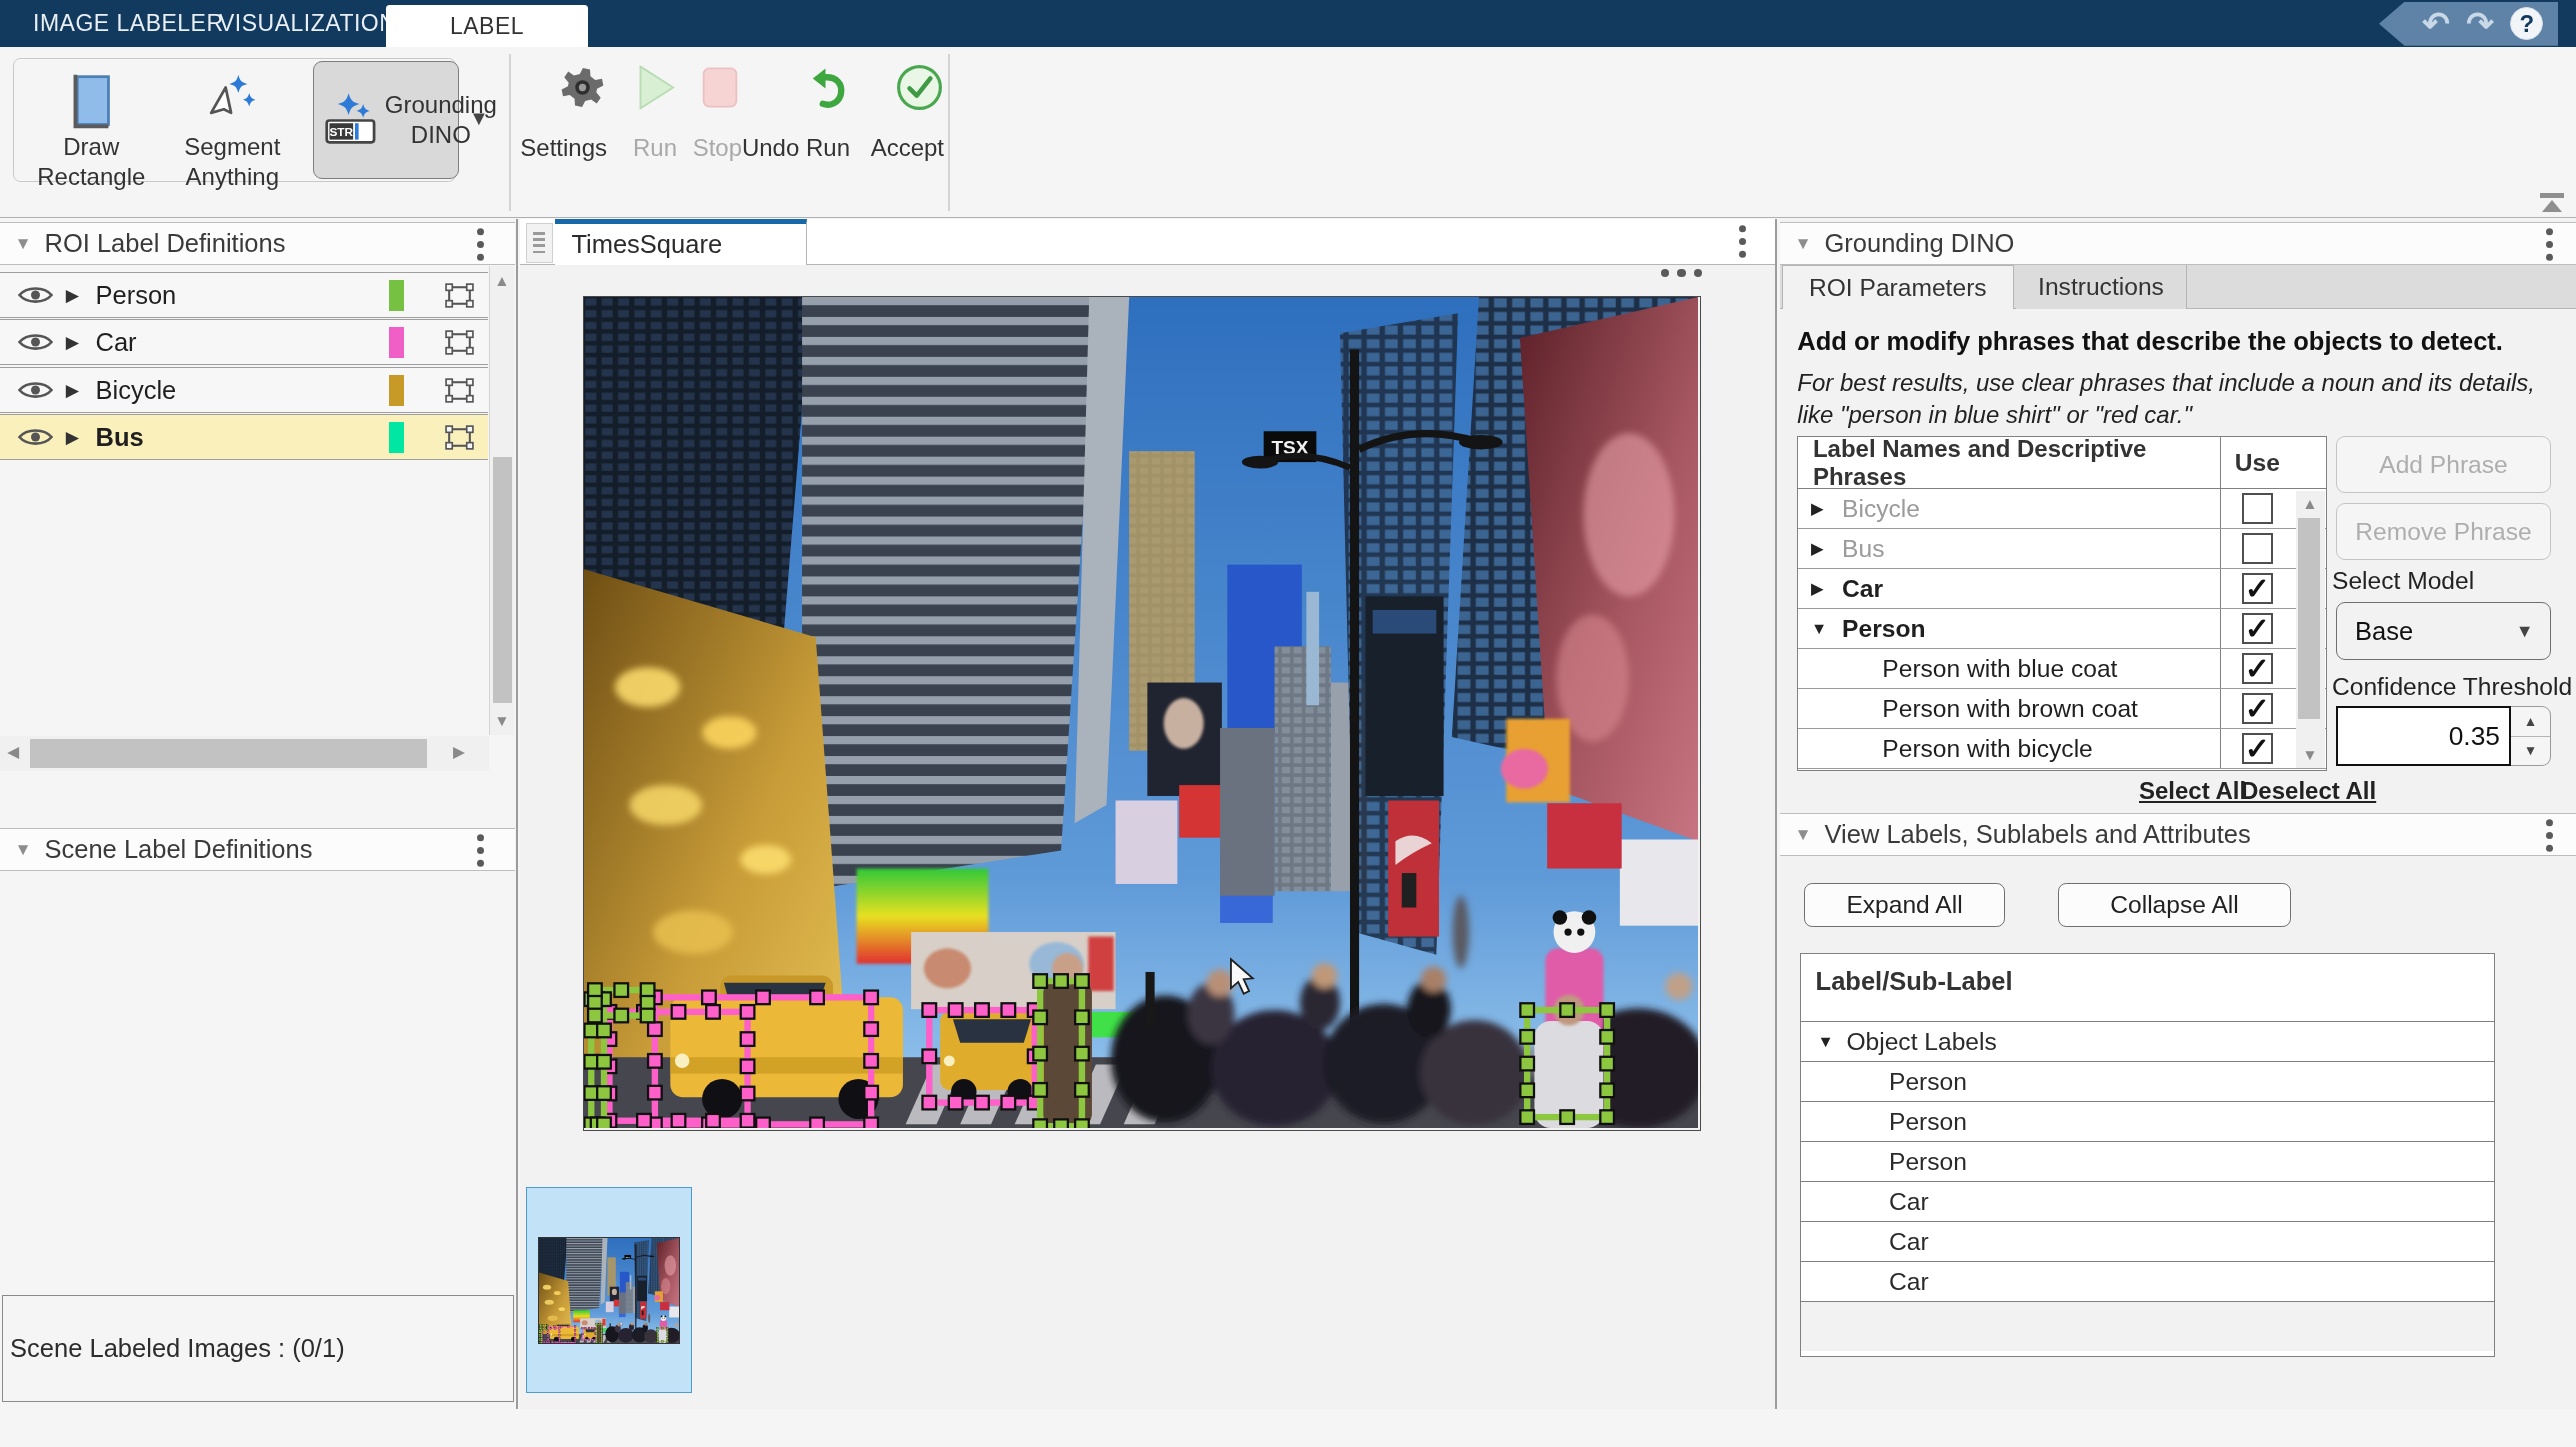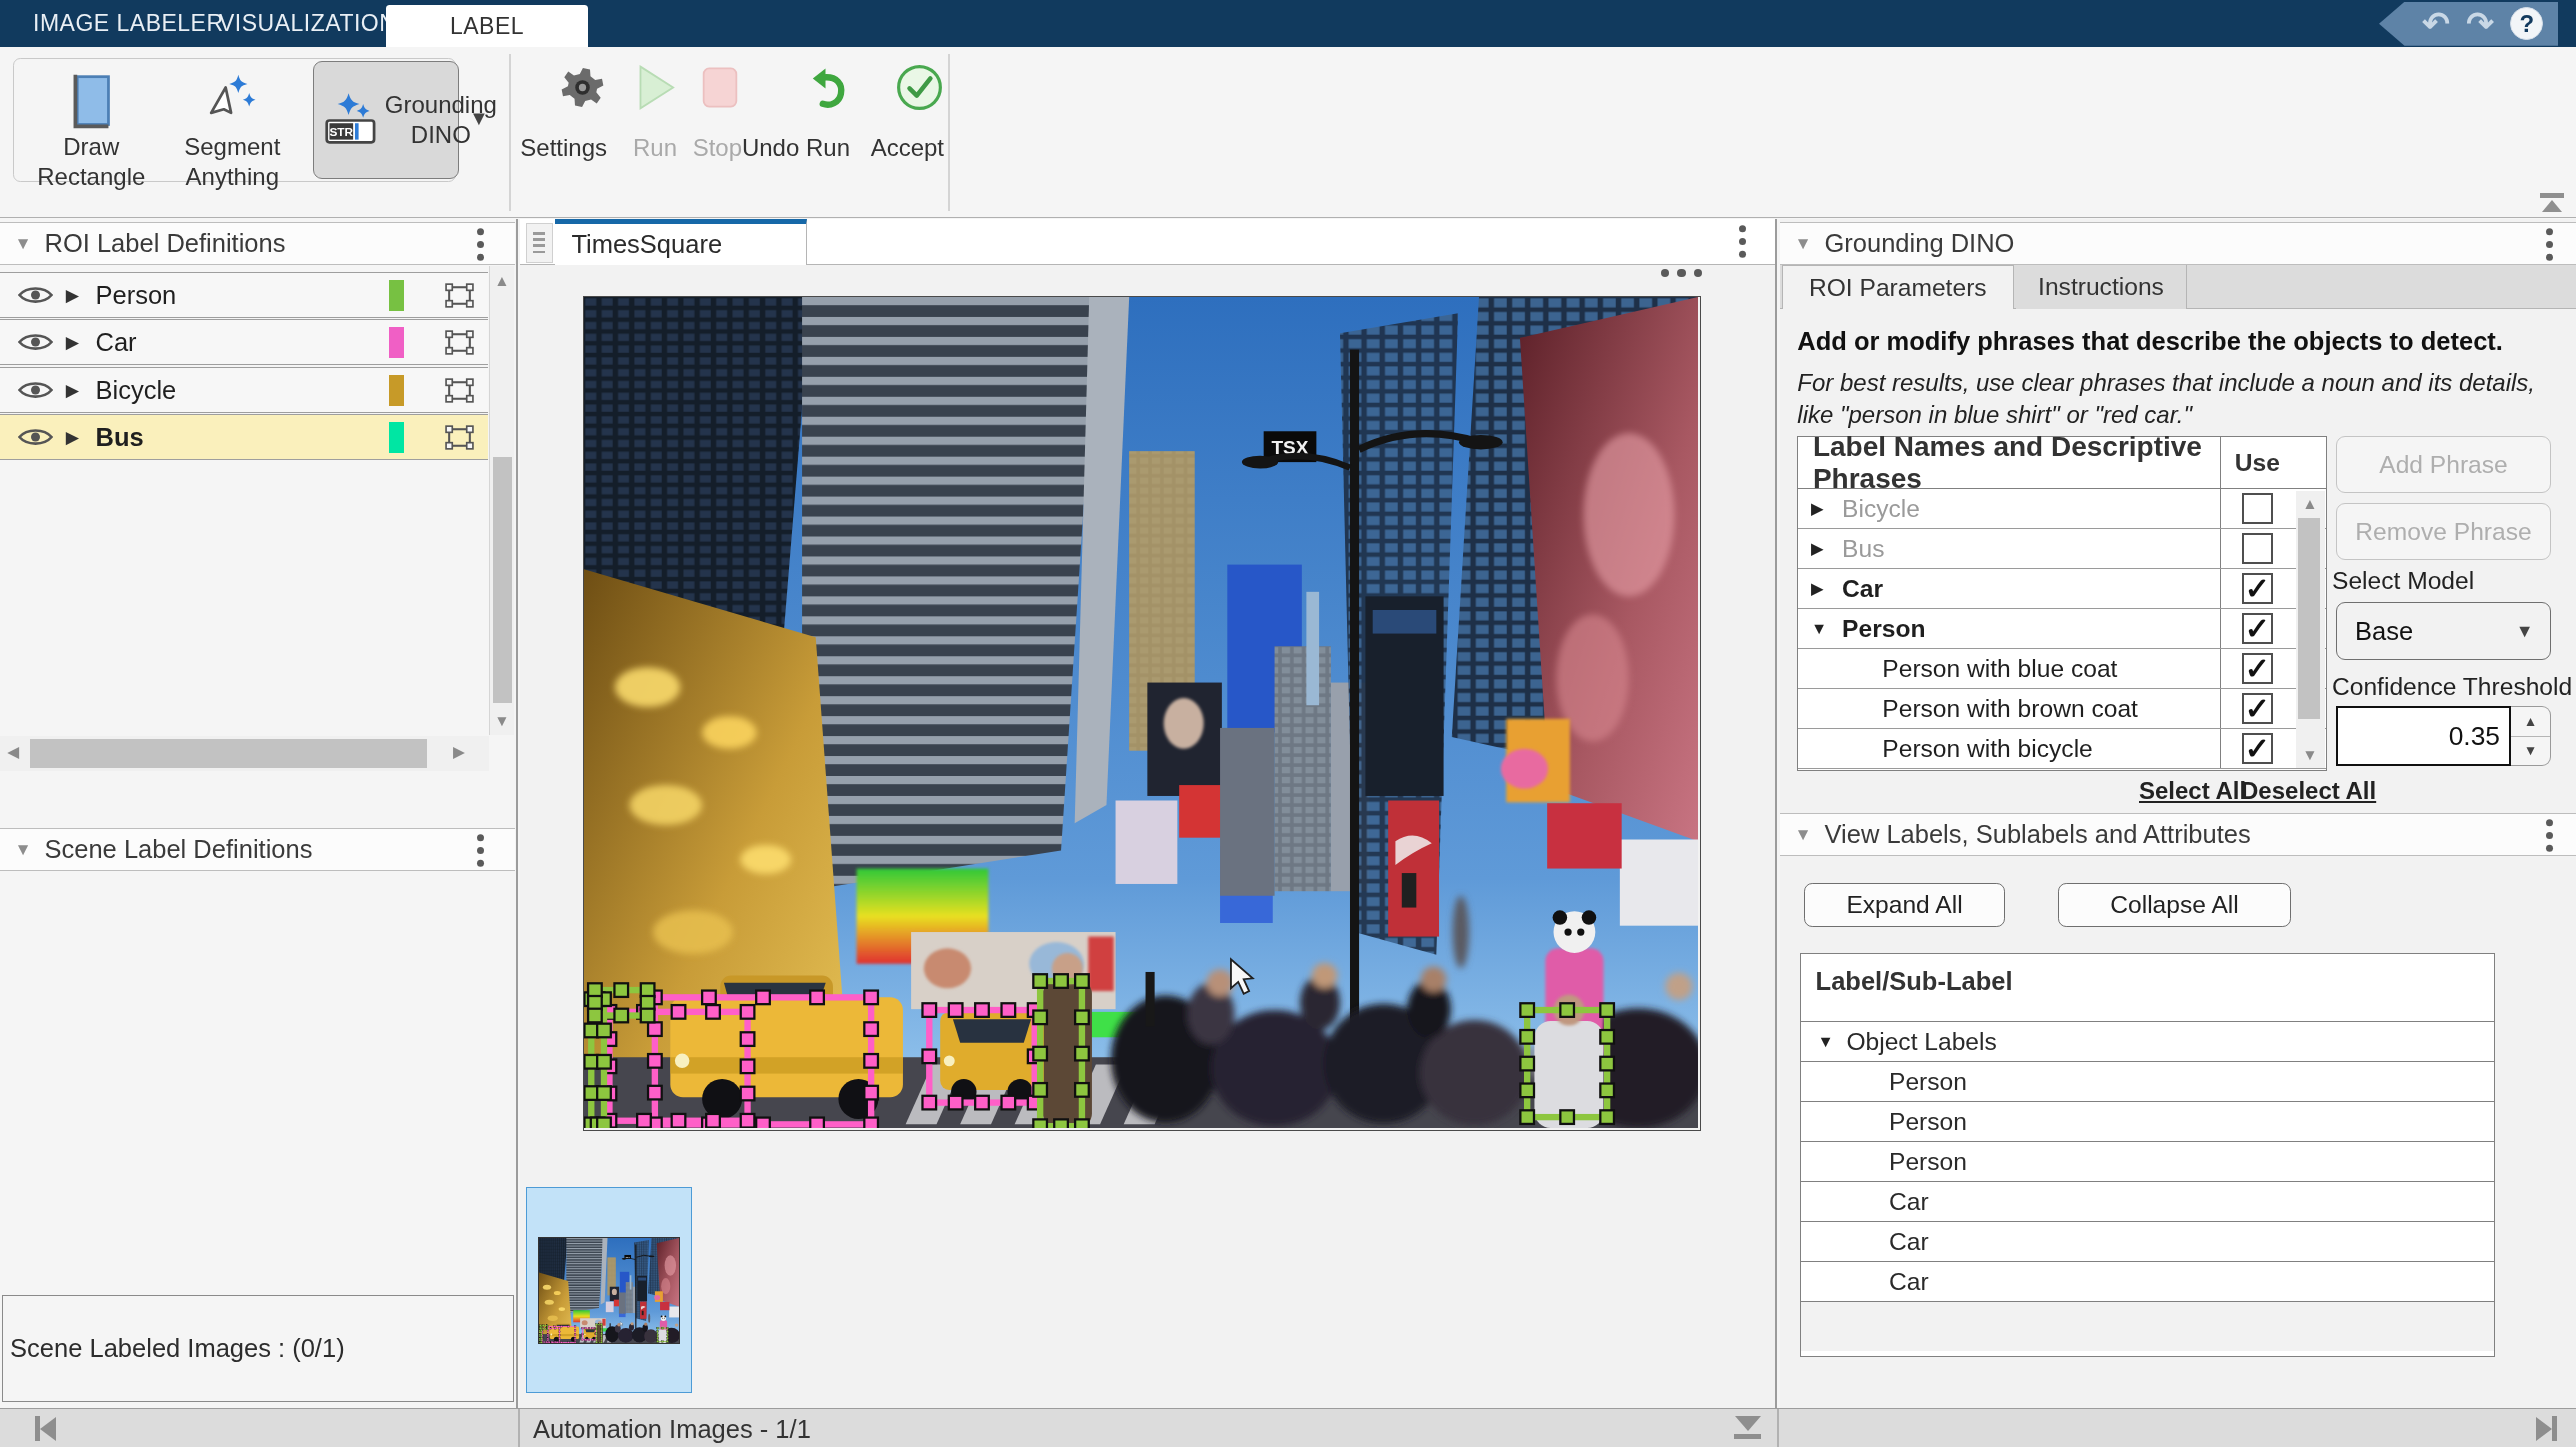--- a/index.html
+++ b/index.html
@@ -108,21 +108,21 @@
   #gd-tabs { position:absolute; left:0; top:46px; width:100%; height:44px; background:#dcdcdc;
              border-bottom:1.8px solid #b5b5b5; }
   .gd-tab { position:absolute; top:0; height:44px; display:flex; align-items:center; justify-content:center;
             font-size:24.6px; color:#333; }
   .gd-tab.active { background:#f2f2f2; border:1.8px solid #b5b5b5; border-bottom:none; }
   .gd-tab.inactive { background:#dcdcdc; border-right:1.8px solid #b5b5b5; }
   #gd-intro-bold { position:absolute; left:17.3px; top:108px; width:747px; font-size:25.5px; font-weight:bold; color:#111; }
   #gd-intro-italic { position:absolute; left:17.3px; top:148px; width:738px; font-size:24px; font-style:italic; color:#222; line-height:1.33; }
   #gd-table { position:absolute; left:17.3px; top:217px; width:530px; height:335px; border:1.8px solid #808080; background:#fff; }
   .gdt-hdr { display:flex; height:52px; border-bottom:1.8px solid #808080; align-items:center; background:#fff; }
-  .gdt-hdr .c1 { width:422px; font-size:28px; font-weight:bold; padding-left:14.6px; }
+  .gdt-hdr .c1 { width:422px; font-size:24px; font-weight:bold; padding-left:14.6px; }
   .gdt-hdr .c2 { width:73px; font-size:24.6px; font-weight:bold; text-align:center; border-left:1.8px solid #808080; align-self:stretch; display:flex; align-items:center; justify-content:center; }
   .gdt-row { display:flex; height:40px; border-bottom:0.9px solid #9a9a9a; align-items:center; }
   .gdt-row:last-child { border-bottom:none; }
   .gdt-row .c1 { width:422px; display:flex; align-items:center; font-size:24.6px; color:#1f1f1f; padding-left:12.8px; }
   .gdt-row .c2 { width:73px; align-self:stretch; border-left:1.8px solid #808080; display:flex; align-items:center; justify-content:center; }
   .gdt-row .exp { width:31px; font-size:16.4px; color:#222; }
   .gdt-row.dim .rowlabel { color:#9a9a9a; }
   .gdt-row.bold .rowlabel { font-weight:bold; }
   .gdt-row.child .c1 { padding-left:84px; }
   .cb { width:31px; height:31px; border:2.3px solid #4f4f4f; background:#fff; display:flex;
@@ -806,32 +806,15 @@
       <div class="vl-row child">
           <span>Car</span>
         </div>
       <div class="vl-row child">
           <span>Car</span>
         </div>
       <div class="vl-row empty"></div>
     </div>
   </div>
 
-  <div id="bottombar" class="abs">
-    <div class="skip-icon" style="left:35px">
-        <span class="bar"></span>
-        <span class="tril"></span>
-      </div>
-    <div class="divider" style="left:518px"></div>
-    <span id="automation-label">Automation Images - 1/1</span>
-    <div id="strip-collapse">
-        <div class="tri"></div>
-        <div class="bar"></div>
-      </div>
-    <div class="divider" style="left:1777px"></div>
-    <div class="skip-icon" style="left:2536px">
-        <span class="trir"></span>
-        <span class="bar"></span>
-      </div>
-  </div>
 
 </div>
 
 
 </body></html>

